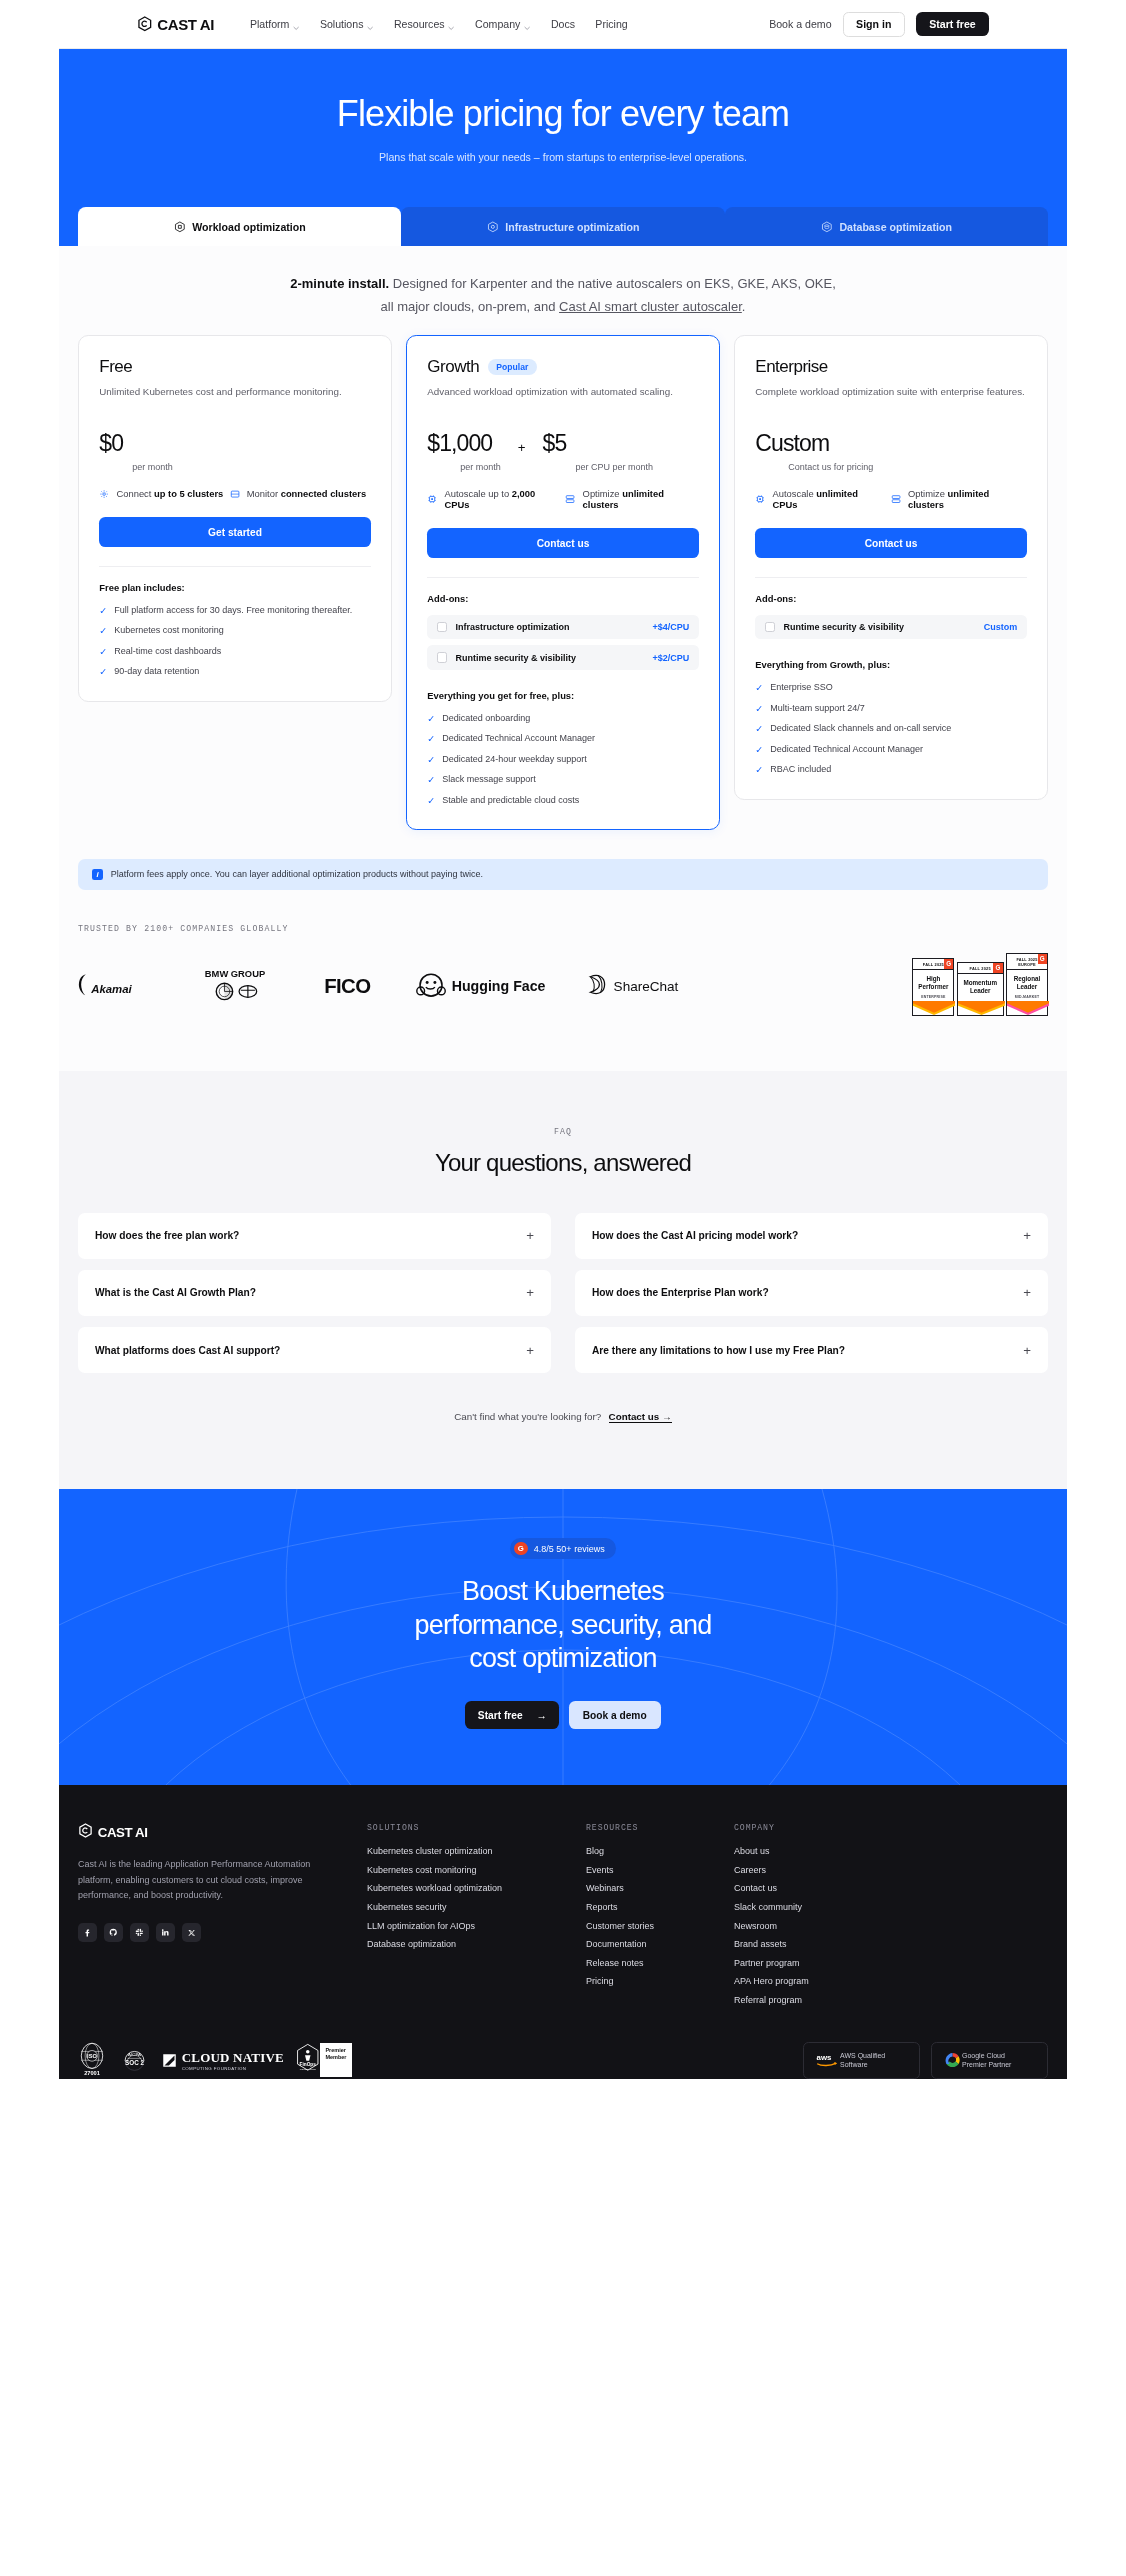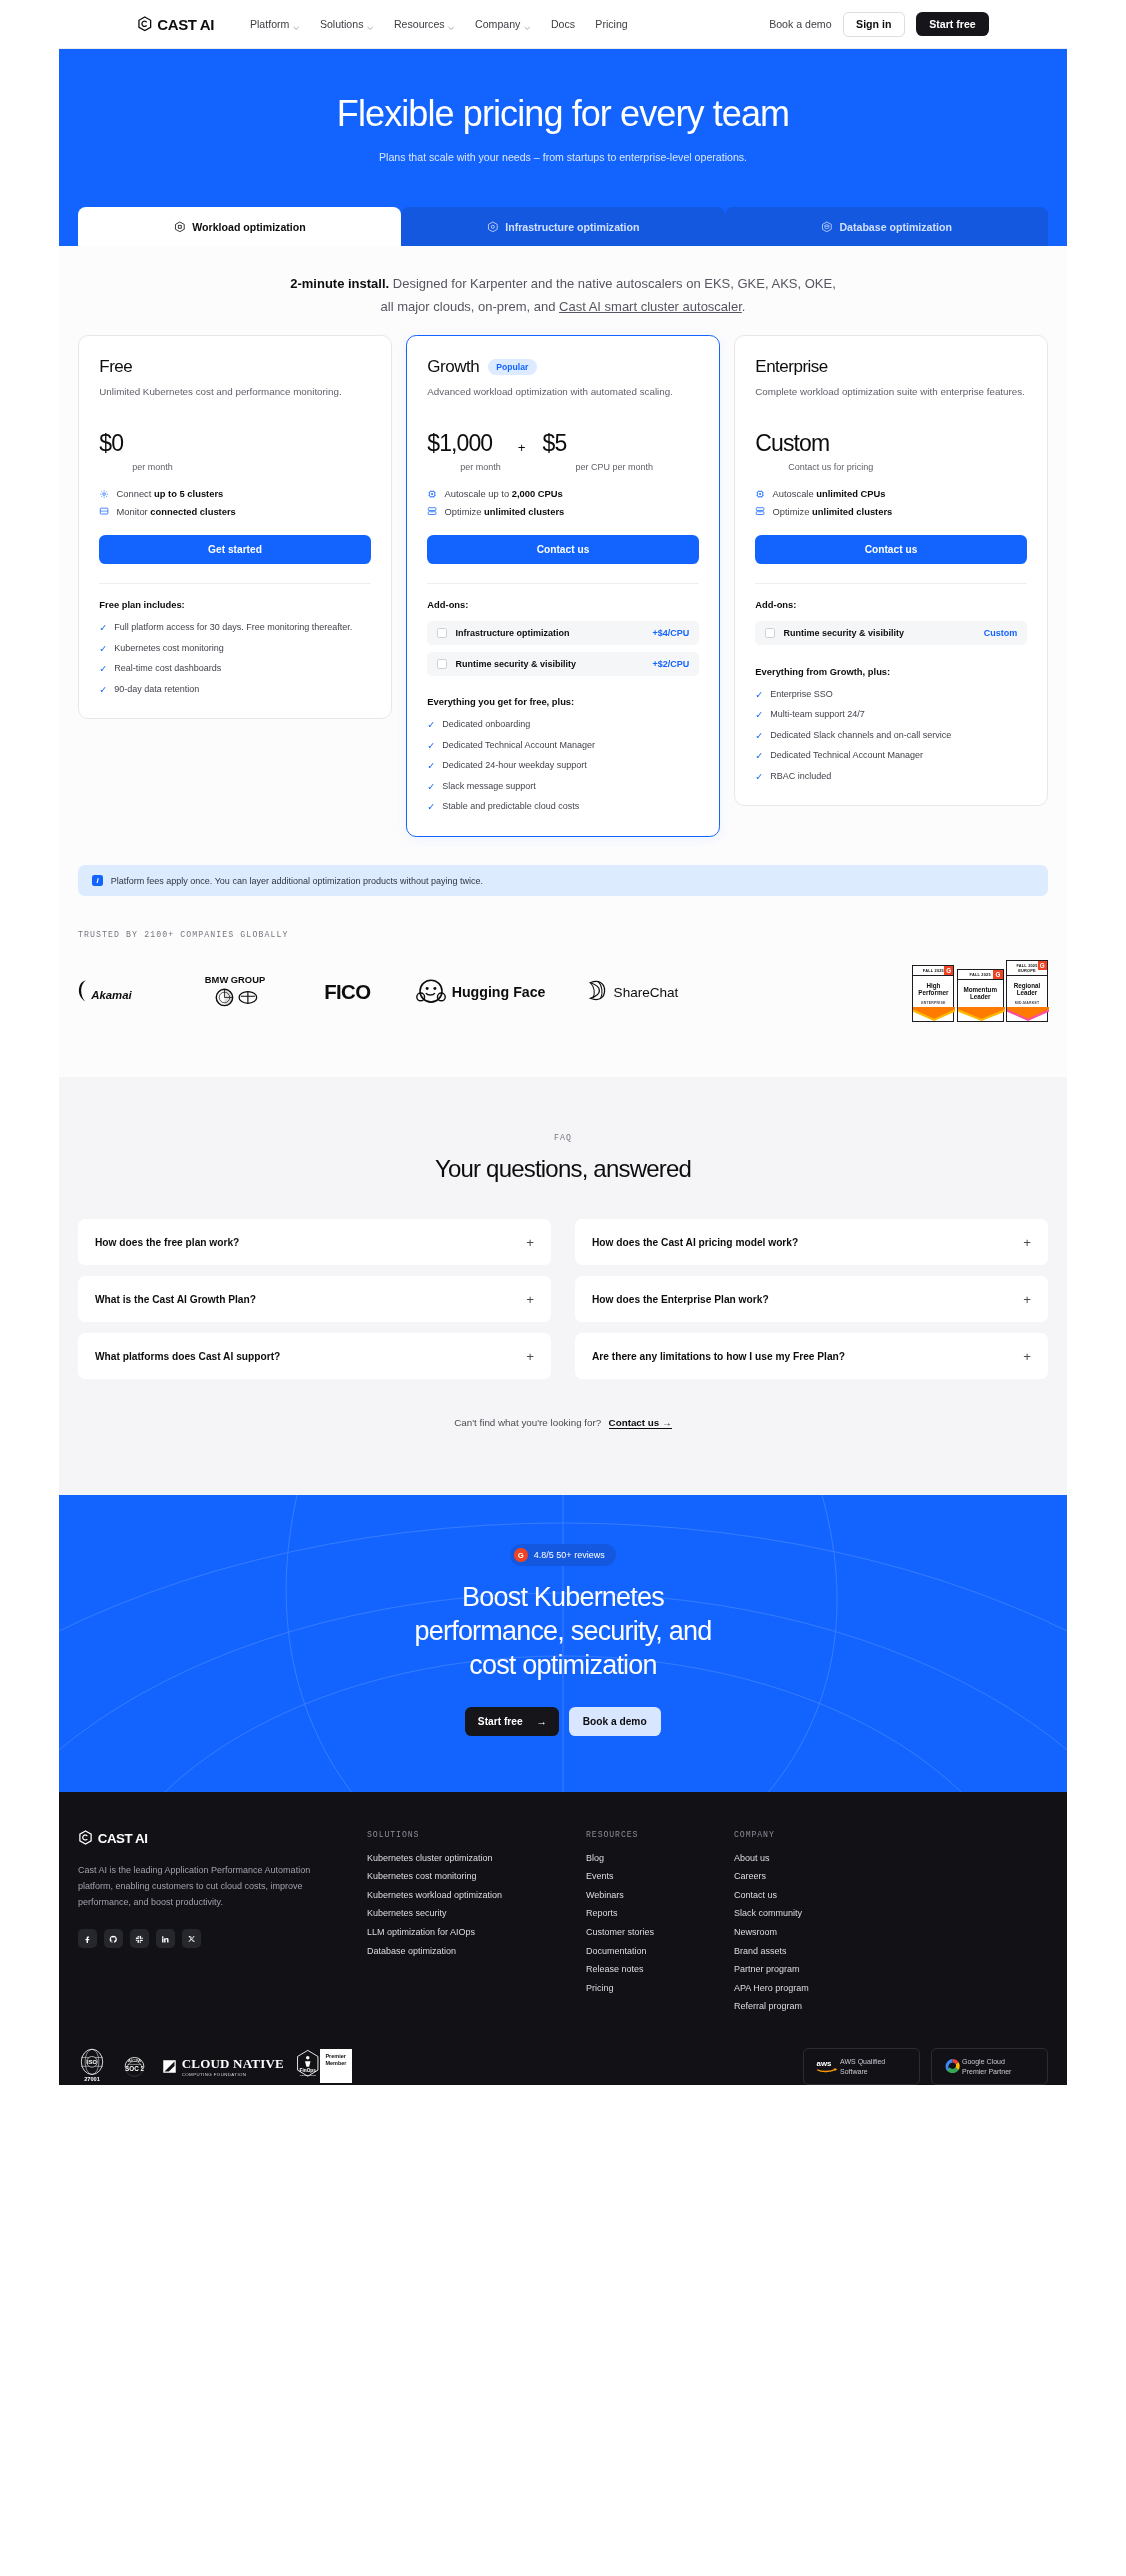--- a/index.html
+++ b/index.html
@@ -69,21 +69,21 @@
   .badge-popular {
     background:#dcebff; color:#1364ff; font-size:8.6px; font-weight:700;
     border-radius:15.6px; padding:3.1px 8.6px;
   }
   .card-sub { font-size:9.8px; color:#60606a; line-height:1.55; margin-top:7px; min-height:28px; }
   .price-row { display:flex; align-items:flex-end; gap:17px; margin-top:20.3px; }
   .price-block .price { font-size:23px; font-weight:500; letter-spacing:-0.9px; line-height:1; }
   .price-block .per { font-size:9px; color:#60606a; margin-top:7px;margin-left:33px; }
   .plus-sign { font-size:13.3px; color:#0d0d0f; padding-bottom:17px; }
 
-  .meta-list { margin-top:16.4px; display:flex; flex-direction:column; gap:6.3px; }
+  .meta-list { margin-top:16.4px; display:flex; gap:6.3px; }
   .meta-item { display:flex; align-items:center; gap:7px; font-size:9.4px; color:#42424b; }
   .meta-item b { color:#0d0d0f; font-weight:700; }
   .meta-item svg { flex:none; display:block; }
 
   .cta-btn {
     display:block; width:100%; margin-top:18px; background:#1364ff; color:#fff;
     font-size:10.2px; font-weight:700; border:none; border-radius:6.3px;
     padding:9.4px 0; cursor:pointer;
   }
   .divider { height:0.8px; background:#eeeef1; margin:19px 0 15px; }

